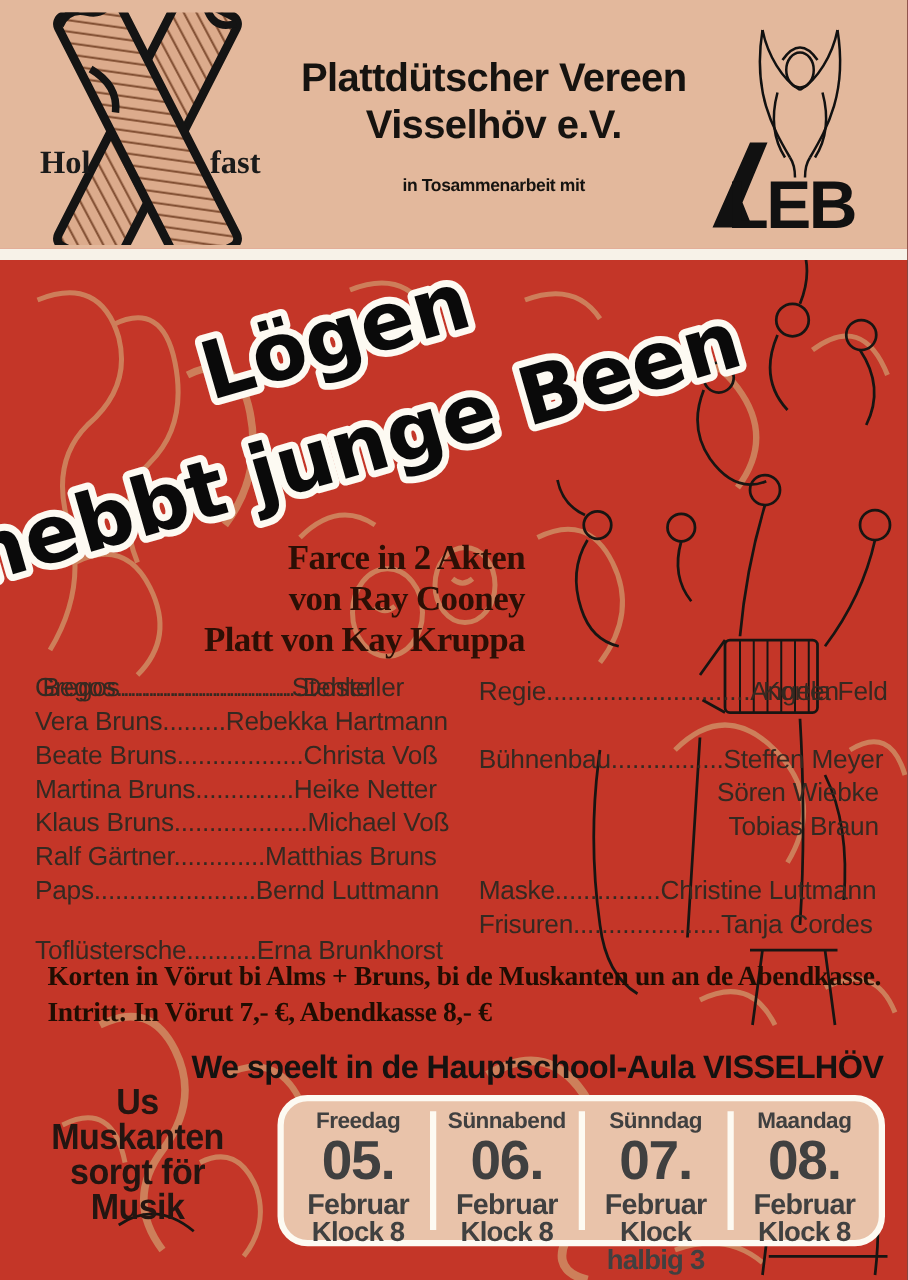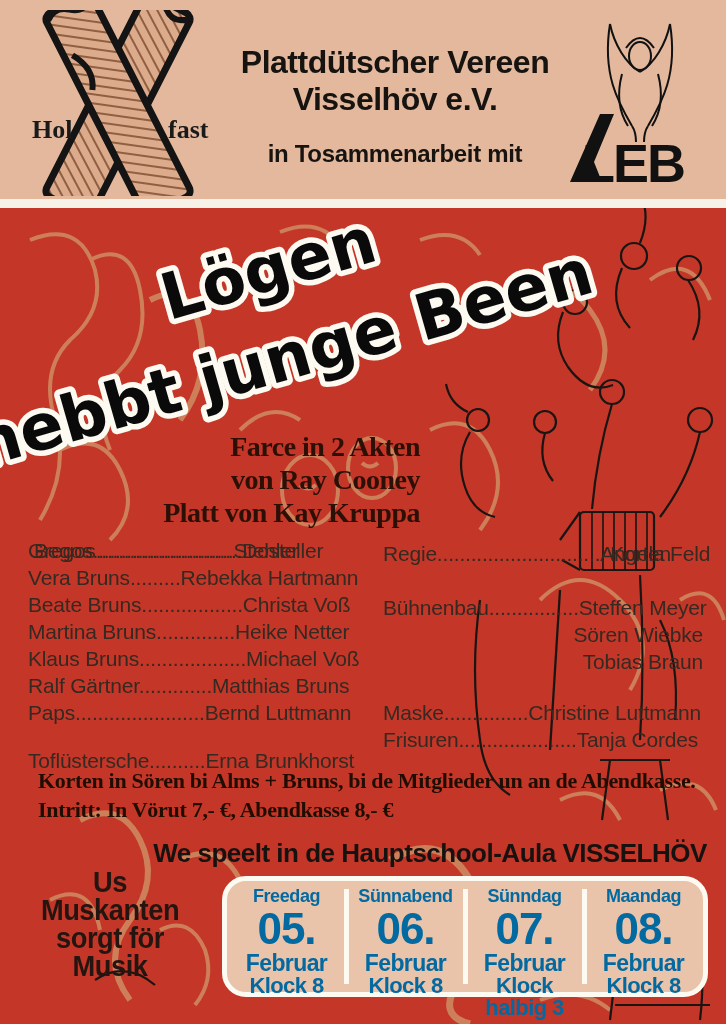--- a/index.html
+++ b/index.html
@@ -7,21 +7,21 @@
     position:relative;width:726px;height:1024px;overflow:hidden;
     background:#c43628;font-family:"Liberation Sans",sans-serif;
     margin:0 auto;
   }
   
   .topband{position:absolute;left:0;top:0;width:726px;height:199px;background:#e3b89c;}
   .stripe{position:absolute;left:0;top:199px;width:726px;height:9px;background:#f7f2e8;}
   .holfast{position:absolute;left:14px;top:10px;}
   .org{position:absolute;left:212px;top:44px;width:366px;text-align:center;color:#161310;}
   .org .l1{font-size:32px;font-weight:bold;line-height:37px;letter-spacing:-.5px;}
-  .org .coop{margin-top:22px;font-size:24px;font-weight:bold;letter-spacing:-.3px;}
+  .org .coop{margin-top:22px;font-size:14px;font-weight:bold;letter-spacing:-.3px;}
   .leblogo{position:absolute;left:562px;top:14px;}
   
   .artwork{position:absolute;left:0;top:208px;width:726px;height:816px;}
   
   .titlesvg{position:absolute;left:-24px;top:214px;width:680px;height:320px;overflow:visible;}
   .titlesvg text{
     font-family:"DejaVu Sans",sans-serif;font-weight:bold;font-size:64px;
     fill:#0a0a0a;stroke:#fdfaf2;stroke-width:11;stroke-linejoin:round;paint-order:stroke;
   }
   
@@ -59,21 +59,21 @@
     position:absolute;left:10px;top:868px;width:200px;text-align:center;
     font-size:29px;font-weight:bold;line-height:28px;color:#241511;
     transform:scaleX(.94);transform-origin:center;letter-spacing:-.5px;
   }
   
   .dates{
     position:absolute;left:222px;top:876px;width:486px;height:121px;
     background:#e9c3aa;border:5px solid #fdfaf2;border-radius:24px;
     box-sizing:border-box;display:flex;
   }
-  .datecard{flex:1 1 0;text-align:center;color:#0369a1;padding-top:5px;position:relative;}
+  .datecard{flex:1 1 0;text-align:center;color:#404040;padding-top:5px;position:relative;}
   .sep{position:absolute;top:8px;bottom:8px;right:-3px;width:5px;background:#fdfaf2;}
   .datecard .day{font-size:18px;font-weight:bold;line-height:21px;letter-spacing:-.4px;}
   .datecard .num{font-size:44px;font-weight:bold;line-height:44px;letter-spacing:-1px;}
   .datecard .mon{font-size:23px;font-weight:bold;line-height:24px;letter-spacing:-.6px;}
   .datecard .tim{font-size:22px;font-weight:bold;line-height:22px;letter-spacing:-.6px;}
   
   .holfast text{font-family:"Liberation Serif",serif;font-weight:bold;font-size:26px;fill:#1a1a1a;}
   .leblogo .word{font-family:"Liberation Sans",sans-serif;font-weight:bold;font-size:54px;fill:#111;letter-spacing:-2px;}
 </style>
 </head>
@@ -223,21 +223,21 @@
       <span class="lbname">Korten</span>
     </div>
     <div class="row gap27">Bühnenbau................Steffen Meyer</div>
     <div class="row tr">Sören Wiebke</div>
     <div class="row tr">Tobias Braun</div>
     <div class="row gap24">Maske...............Christine Luttmann</div>
     <div class="row">Frisuren.....................Tanja Cordes</div>
   </div>
 
   <div class="tickets">
-    <div>Korten in Sören bi Alms + Bruns, bi de Mitglieder un an de Abendkasse.</div>
+    <div>Korten in Vörut bi Alms + Bruns, bi de Muskanten un an de Abendkasse.</div>
     <div>Intritt: In Vörut 7,- €, Abendkasse 8,- €</div>
   </div>
 
   <div class="venue">We speelt in de Hauptschool-Aula VISSELHÖV</div>
 
   <div class="musik">
     <div>Us</div>
     <div>Muskanten</div>
     <div>sorgt för</div>
     <div>Musik</div>

